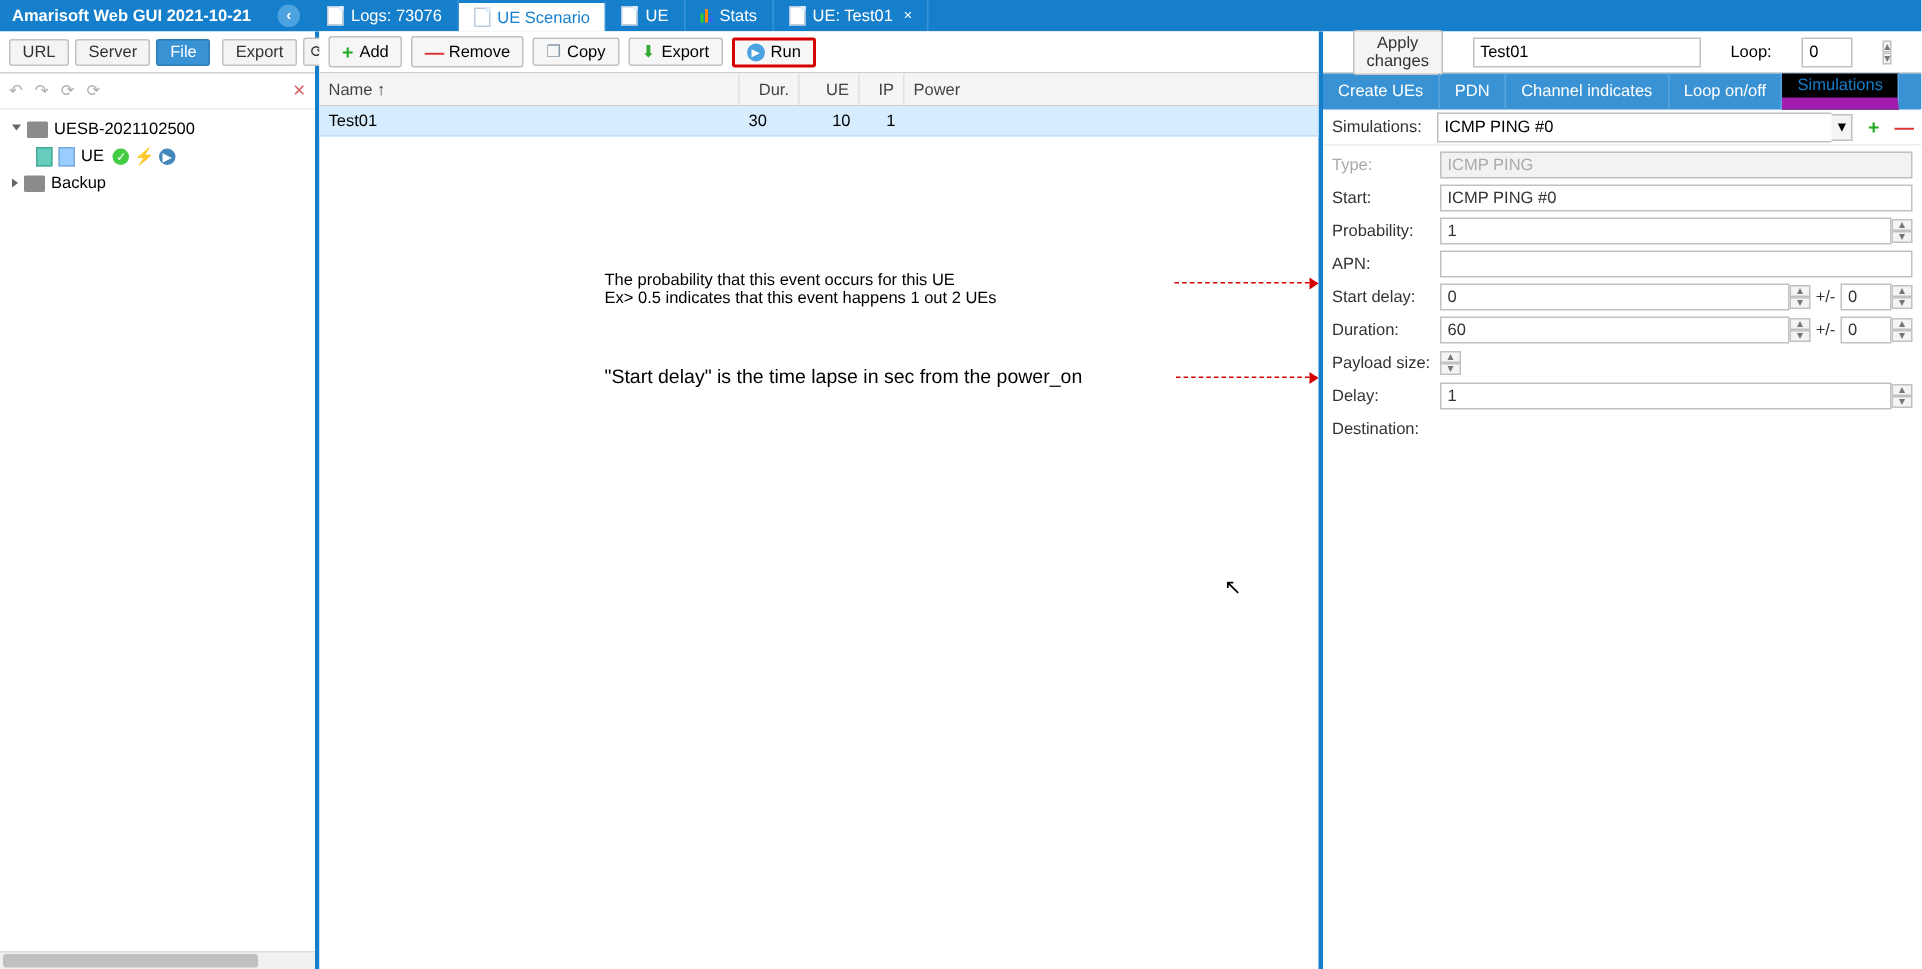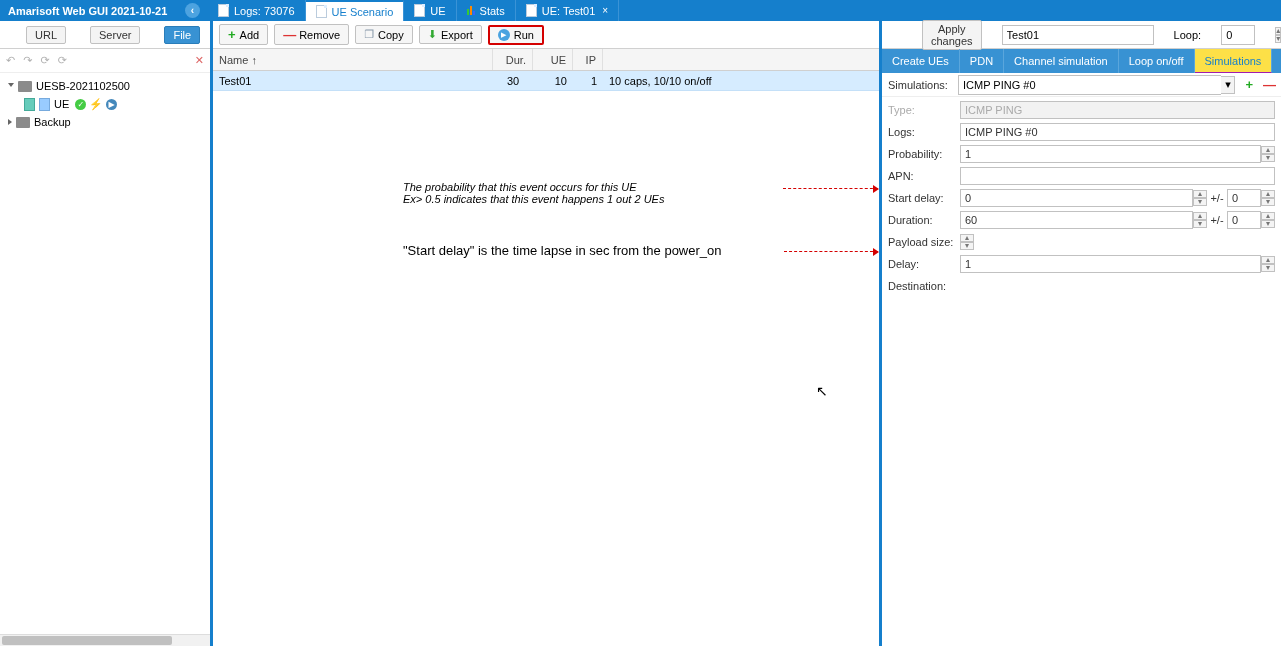--- a/index.html
+++ b/index.html
@@ -5,21 +5,21 @@
 * { box-sizing: border-box; margin: 0; padding: 0; font-family: Arial, Helvetica, sans-serif; font-size: 11px; }
 body { width: 1281px; height: 646px; overflow: hidden; background: #fff; position: relative; }
 .topbar { height: 21px; background: #157fcc; display: flex; align-items: center; }
 .topbar-title { color: #fff; font-weight: bold; padding: 0 8px 0 8px; width: 208px; display: flex; align-items: center; justify-content: space-between; }
 .tabs { display: flex; height: 21px; }
 .tab { color: #fff; padding: 0 10px; display: flex; align-items: center; gap: 5px; border-right: 1px solid #3a93d6; cursor: pointer; }
 .tab.active { background: #fff; color: #157fcc; border-top: 2px solid #157fcc; justify-content: center; }
 .tab .close { color: #fff; font-size: 10px; margin-left: 2px; }
 .left-panel { position: absolute; top: 21px; left: 0; width: 213px; bottom: 0; border-right: 3px solid #157fcc; background: #fff; display: flex; flex-direction: column; }
 .lp-toolbar { height: 28px; display: flex; align-items: center; padding: 0 6px; gap: 4px; border-bottom: 1px solid #d0d0d0; }
-.btn { background: #f4f4f4; border: 1px solid #c1c1c1; color: #333; padding: 2px 8px; border-radius: 2px; cursor: pointer; font-size: 11px; margin-left: 20px; }
+.btn { background: #f4f4f4; border: 1px solid #c1c1c1; color: #333; padding: 2px 8px; border-radius: 2px; cursor: pointer; font-size: 11px; }
 .btn.prim { background: #3892d3; border-color: #2a7db9; color: #fff; }
 .lp-icons { height: 24px; display: flex; align-items: center; padding: 0 6px; gap: 8px; border-bottom: 1px solid #eee; color: #b0b0b0; }
 .lp-icons .x { color: #d66; margin-left: auto; }
 .tree { padding: 4px 0 0 6px; }
 .tree-row { display: flex; align-items: center; height: 18px; gap: 4px; padding-left: 2px; }
 .tree-row.ind1 { padding-left: 18px; }
 .tree-tri { display: inline-block; width: 0; height: 0; border-left: 4px solid #666; border-top: 3px solid transparent; border-bottom: 3px solid transparent; }
 .tree-tri.open { border-left: none; border-top: 4px solid #666; border-left: 3px solid transparent; border-right: 3px solid transparent; }
 .folder { width: 14px; height: 11px; background: #8b8b8b; border-radius: 1px; position: relative; }
 .center { position: absolute; top: 21px; left: 213px; right: 399px; bottom: 0; background: #fff; display: flex; flex-direction: column; border-right: 3px solid #157fcc; }
@@ -31,21 +31,21 @@
 .trow { height: 20px; background: #d6ecff; display: flex; align-items: center; border-bottom: 1px solid #c4e0f8; }
 .trow .col { padding: 0 6px; }
 .c-body { position: relative; flex: 1; }
 .annotation { position: absolute; font-size: 13px; color: #000; font-family: 'Segoe UI', Arial, sans-serif; }
 .dash-line { position: absolute; border-top: 1.5px dashed #d40000; }
 .dash-line::after { content: ''; position: absolute; right: -1px; top: -4px; width: 0; height: 0; border-left: 6px solid #d40000; border-top: 4px solid transparent; border-bottom: 4px solid transparent; }
 .right { position: absolute; top: 21px; right: 0; width: 399px; bottom: 0; background: #fff; }
 .r-toolbar { height: 28px; display: flex; align-items: center; gap: 20px; padding: 0 20px; border-bottom: 1px solid #d0d0d0; }
 .r-tabs { height: 24px; background: #3892d3; display: flex; }
 .r-tab { color: #fff; padding: 0 10px; display: flex; align-items: center; border-right: 1px solid #5aa6dc; cursor: pointer; }
-.r-tab.active { background: #fde047; color: #157fcc; border-bottom: 1px solid #a21caf; }
+.r-tab.active { background: #000000; color: #157fcc; border-bottom: 8px solid #a21caf; }
 .r-row { display: flex; align-items: center; height: 24px; padding: 0 6px; gap: 4px; border-bottom: 1px solid #eee; }
 .r-row .lbl { width: 66px; color: #333; }
 .r-inp { flex: 1; height: 20px; border: 1px solid #c1c1c1; background: #fff; padding: 0 4px; }
 .r-spin { width: 14px; display: flex; flex-direction: column; color: #777;}
 .spin-btn { height: 8px; line-height: 6px; font-size: 8px; border: 1px solid #c1c1c1; display: flex; align-items: center; justify-content: center; background: #f4f4f4;}
 .fields { padding: 2px 0; }
 .f-row { display: flex; align-items: center; height: 22px; padding: 0 6px; }
 .f-lbl { width: 72px; color: #333; }
 .f-inp { flex: 1; height: 18px; border: 1px solid #c1c1c1; padding: 0 4px; color: #333; background: #fff; }
 .f-inp.dis { color: #aaa; background: #f2f2f2; }
@@ -169,30 +169,30 @@
     <div class="tbtn run">
         <span style="width:12px;height:12px;background:#4aa3e0;border-radius:50%;color:#fff;display:inline-flex;align-items:center;justify-content:center;font-size:7px;">▶</span>
         <span>Run</span>
       </div>
   </div>
   <div class="thead">
     <div class="col" style="width:280px">Name ↑</div>
     <div class="col" style="width:40px;justify-content:flex-end">Dur.</div>
     <div class="col" style="width:40px;justify-content:flex-end">UE</div>
     <div class="col" style="width:30px;justify-content:flex-end">IP</div>
+    <div class="col" style="flex:1">Power</div>
   </div>
   <div class="trow">
     <div class="col" style="width:280px">Test01</div>
-    <div class="col" style="width:40px;text-align:center">30</div>
+    <div class="col" style="width:40px;text-align:left">30</div>
     <div class="col" style="width:40px;text-align:right">10</div>
     <div class="col" style="width:30px;text-align:right">1</div>
-    <div class="col" style="flex:1">10 caps, 10/10 on/off</div>
   </div>
   <div class="c-body">
-    <div class="annotation" style="left:190px;top:90px;font-style:italic;">
+    <div class="annotation" style="left:190px;top:90px;">
       <div>The probability that this event occurs for this UE</div>
       <div>Ex&gt; 0.5 indicates that this event happens 1 out 2 UEs</div>
     </div>
     <div class="dash-line" style="left:570px;top:97px;width:95px;"></div>
     <div class="annotation" style="left:190px;top:152px;">"Start delay" is the time lapse in sec from the power_on</div>
     <div class="dash-line" style="left:571px;top:160px;width:94px;"></div>
     <div class="cursor-ptr">↖</div>
   </div>
 </div>
 
@@ -203,40 +203,40 @@
     <span>Loop:</span>
     <input class="r-inp" style="width: 34px;" value="0">
     <div class="r-spin">
         <div class="spin-btn">▴</div>
         <div class="spin-btn">▾</div>
       </div>
   </div>
   <div class="r-tabs">
     <div class="r-tab">Create UEs</div>
     <div class="r-tab">PDN</div>
-    <div class="r-tab">Channel simulation</div>
+    <div class="r-tab">Channel indicates</div>
     <div class="r-tab">Loop on/off</div>
     <div class="r-tab active">Simulations</div>
   </div>
   <div class="r-row">
     <span class="lbl">Simulations:</span>
     <div class="drop" style="flex:1">
       <input class="r-inp" style="flex: 1 1 0%; border-right: none;" value="ICMP PING #0">
       <div class="caret">▾</div>
     </div>
     <span class="green-plus" style="margin:0 6px;cursor:pointer">+</span>
     <span class="red-minus" style="cursor:pointer">—</span>
   </div>
   <div class="fields">
     <div class="f-row">
         <span class="f-lbl" style="color:#aaa">Type:</span>
         <input class="f-inp dis" readonly="" value="ICMP PING" style="">
       </div>
     <div class="f-row">
-        <span class="f-lbl">Logs:</span>
+        <span class="f-lbl">Start:</span>
         <input class="f-inp" value="ICMP PING #0" style="">
       </div>
     <div class="f-row">
         <span class="f-lbl">Probability:</span>
         <input class="f-inp" value="1" style="">
         <div class="r-spin">
           <div class="spin-btn">▴</div>
           <div class="spin-btn">▾</div>
         </div>
       </div>

